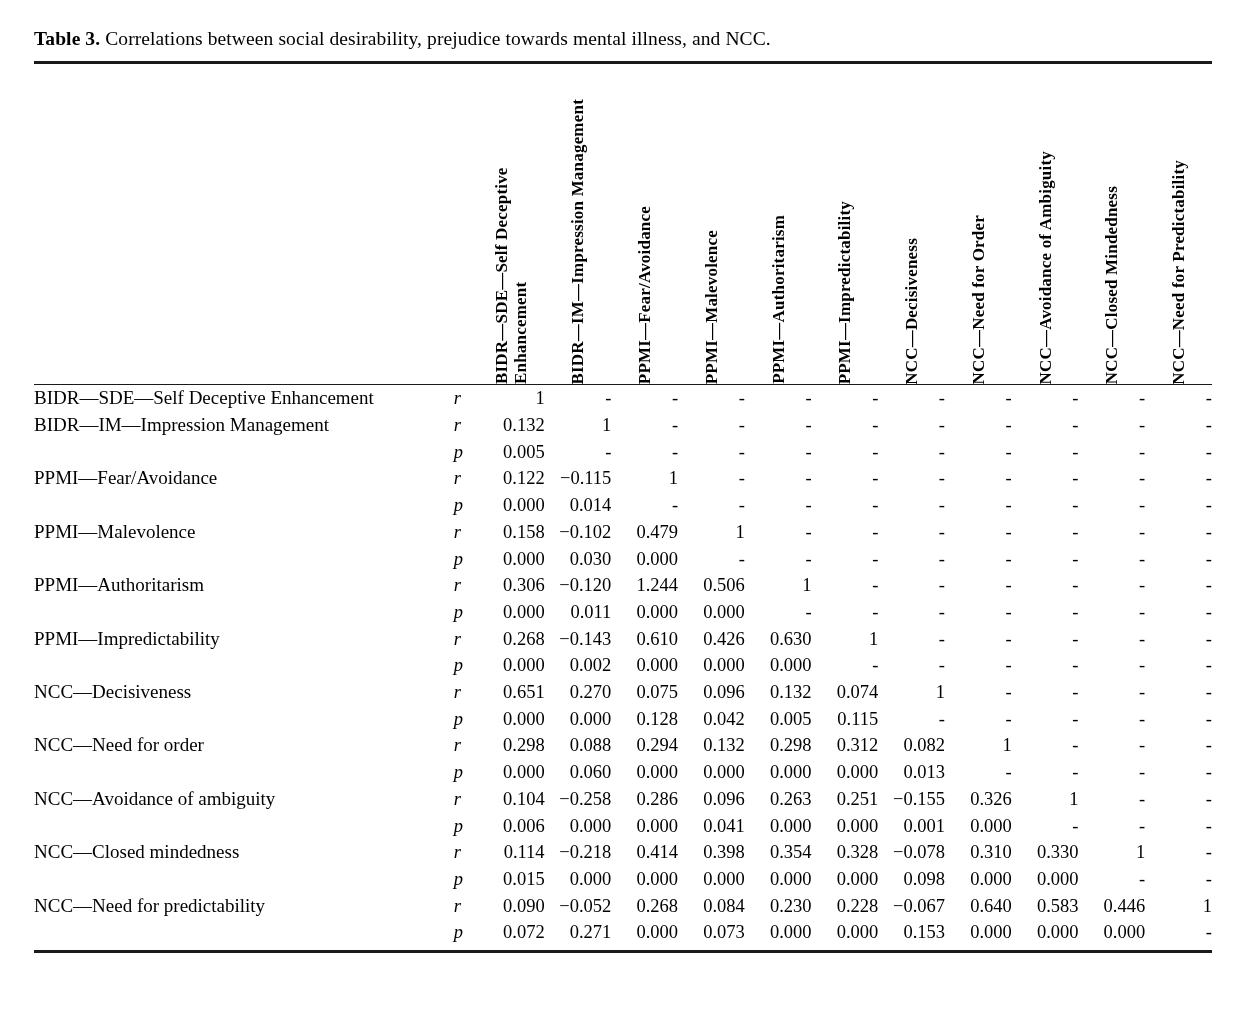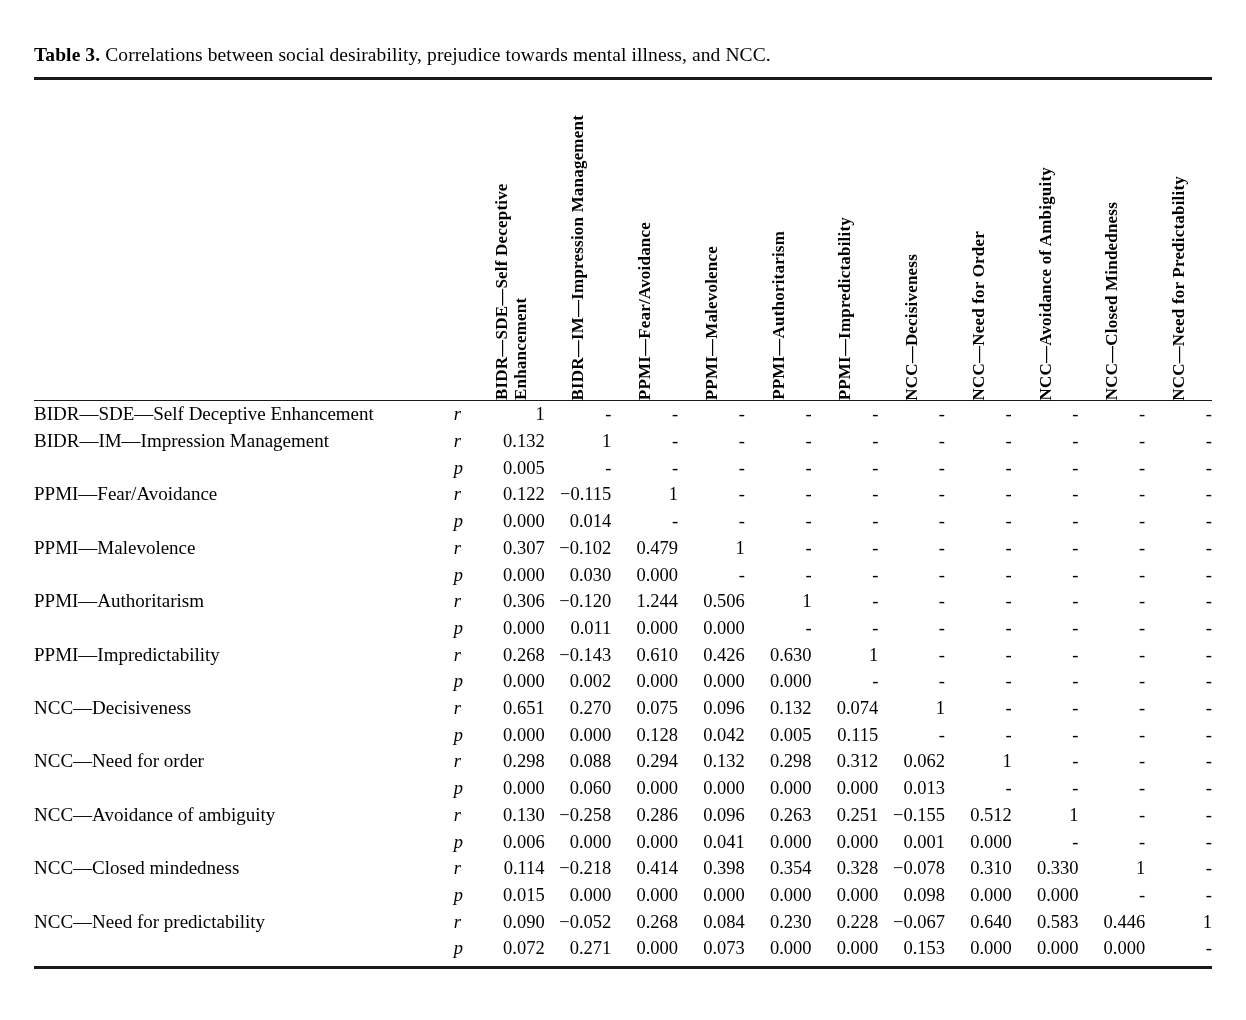--- a/index.html
+++ b/index.html
@@ -19,21 +19,20 @@
     width: 1246px;
     height: 1020px;
     box-sizing: border-box;
     padding: 20px 34px 0 34px;
   }
   .caption {
     font-size: 19.5px;
     line-height: 1.3;
     letter-spacing: 0.1px;
     padding: 6px 0 10px 0;
-    margin-top: 16px;
   }
   .caption .cap-label {
     font-weight: bold;
   }
   .rule-thick {
     border-top: 3px solid #1a1a1a;
     width: 100%;
   }
   .rule-thin {
     border-top: 1.3px solid #1a1a1a;
@@ -290,21 +289,21 @@
           <td class="dash">-</td>
           <td class="dash">-</td>
           <td class="dash">-</td>
           <td class="dash">-</td>
           <td class="dash">-</td>
           <td class="dash">-</td>
         </tr>
         <tr class="datarow">
           <td class="rowlabel">PPMI—Malevolence</td>
           <td class="stat">r</td>
-          <td class="num">0.307</td>
+          <td class="num">0.158</td>
           <td class="num">−0.102</td>
           <td class="num">0.479</td>
           <td class="num">1</td>
           <td class="dash">-</td>
           <td class="dash">-</td>
           <td class="dash">-</td>
           <td class="dash">-</td>
           <td class="dash">-</td>
           <td class="dash">-</td>
           <td class="dash">-</td>
@@ -416,21 +415,21 @@
         </tr>
         <tr class="datarow">
           <td class="rowlabel">NCC—Need for order</td>
           <td class="stat">r</td>
           <td class="num">0.298</td>
           <td class="num">0.088</td>
           <td class="num">0.294</td>
           <td class="num">0.132</td>
           <td class="num">0.298</td>
           <td class="num">0.312</td>
-          <td class="num">0.062</td>
+          <td class="num">0.082</td>
           <td class="num">1</td>
           <td class="dash">-</td>
           <td class="dash">-</td>
           <td class="dash">-</td>
         </tr>
         <tr class="datarow">
           <td class="rowlabel"></td>
           <td class="stat">p</td>
           <td class="num">0.000</td>
           <td class="num">0.060</td>
@@ -440,28 +439,28 @@
           <td class="num">0.000</td>
           <td class="num">0.013</td>
           <td class="dash">-</td>
           <td class="dash">-</td>
           <td class="dash">-</td>
           <td class="dash">-</td>
         </tr>
         <tr class="datarow">
           <td class="rowlabel">NCC—Avoidance of ambiguity</td>
           <td class="stat">r</td>
-          <td class="num">0.130</td>
+          <td class="num">0.104</td>
           <td class="num">−0.258</td>
           <td class="num">0.286</td>
           <td class="num">0.096</td>
           <td class="num">0.263</td>
           <td class="num">0.251</td>
           <td class="num">−0.155</td>
-          <td class="num">0.512</td>
+          <td class="num">0.326</td>
           <td class="num">1</td>
           <td class="dash">-</td>
           <td class="dash">-</td>
         </tr>
         <tr class="datarow">
           <td class="rowlabel"></td>
           <td class="stat">p</td>
           <td class="num">0.006</td>
           <td class="num">0.000</td>
           <td class="num">0.000</td>

